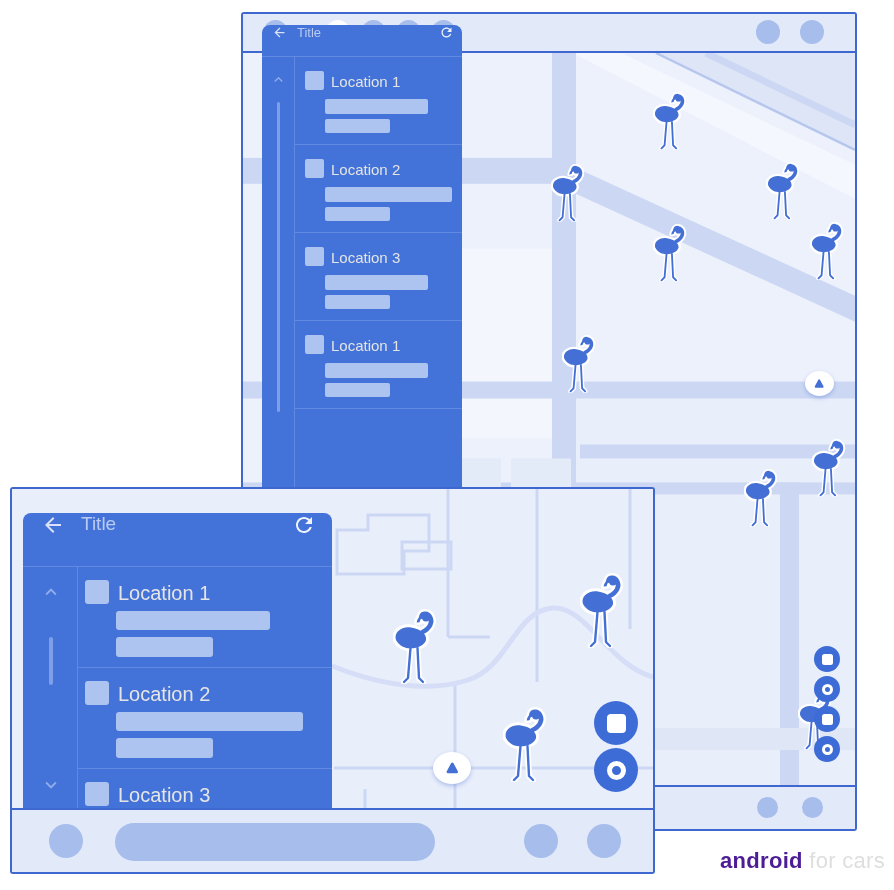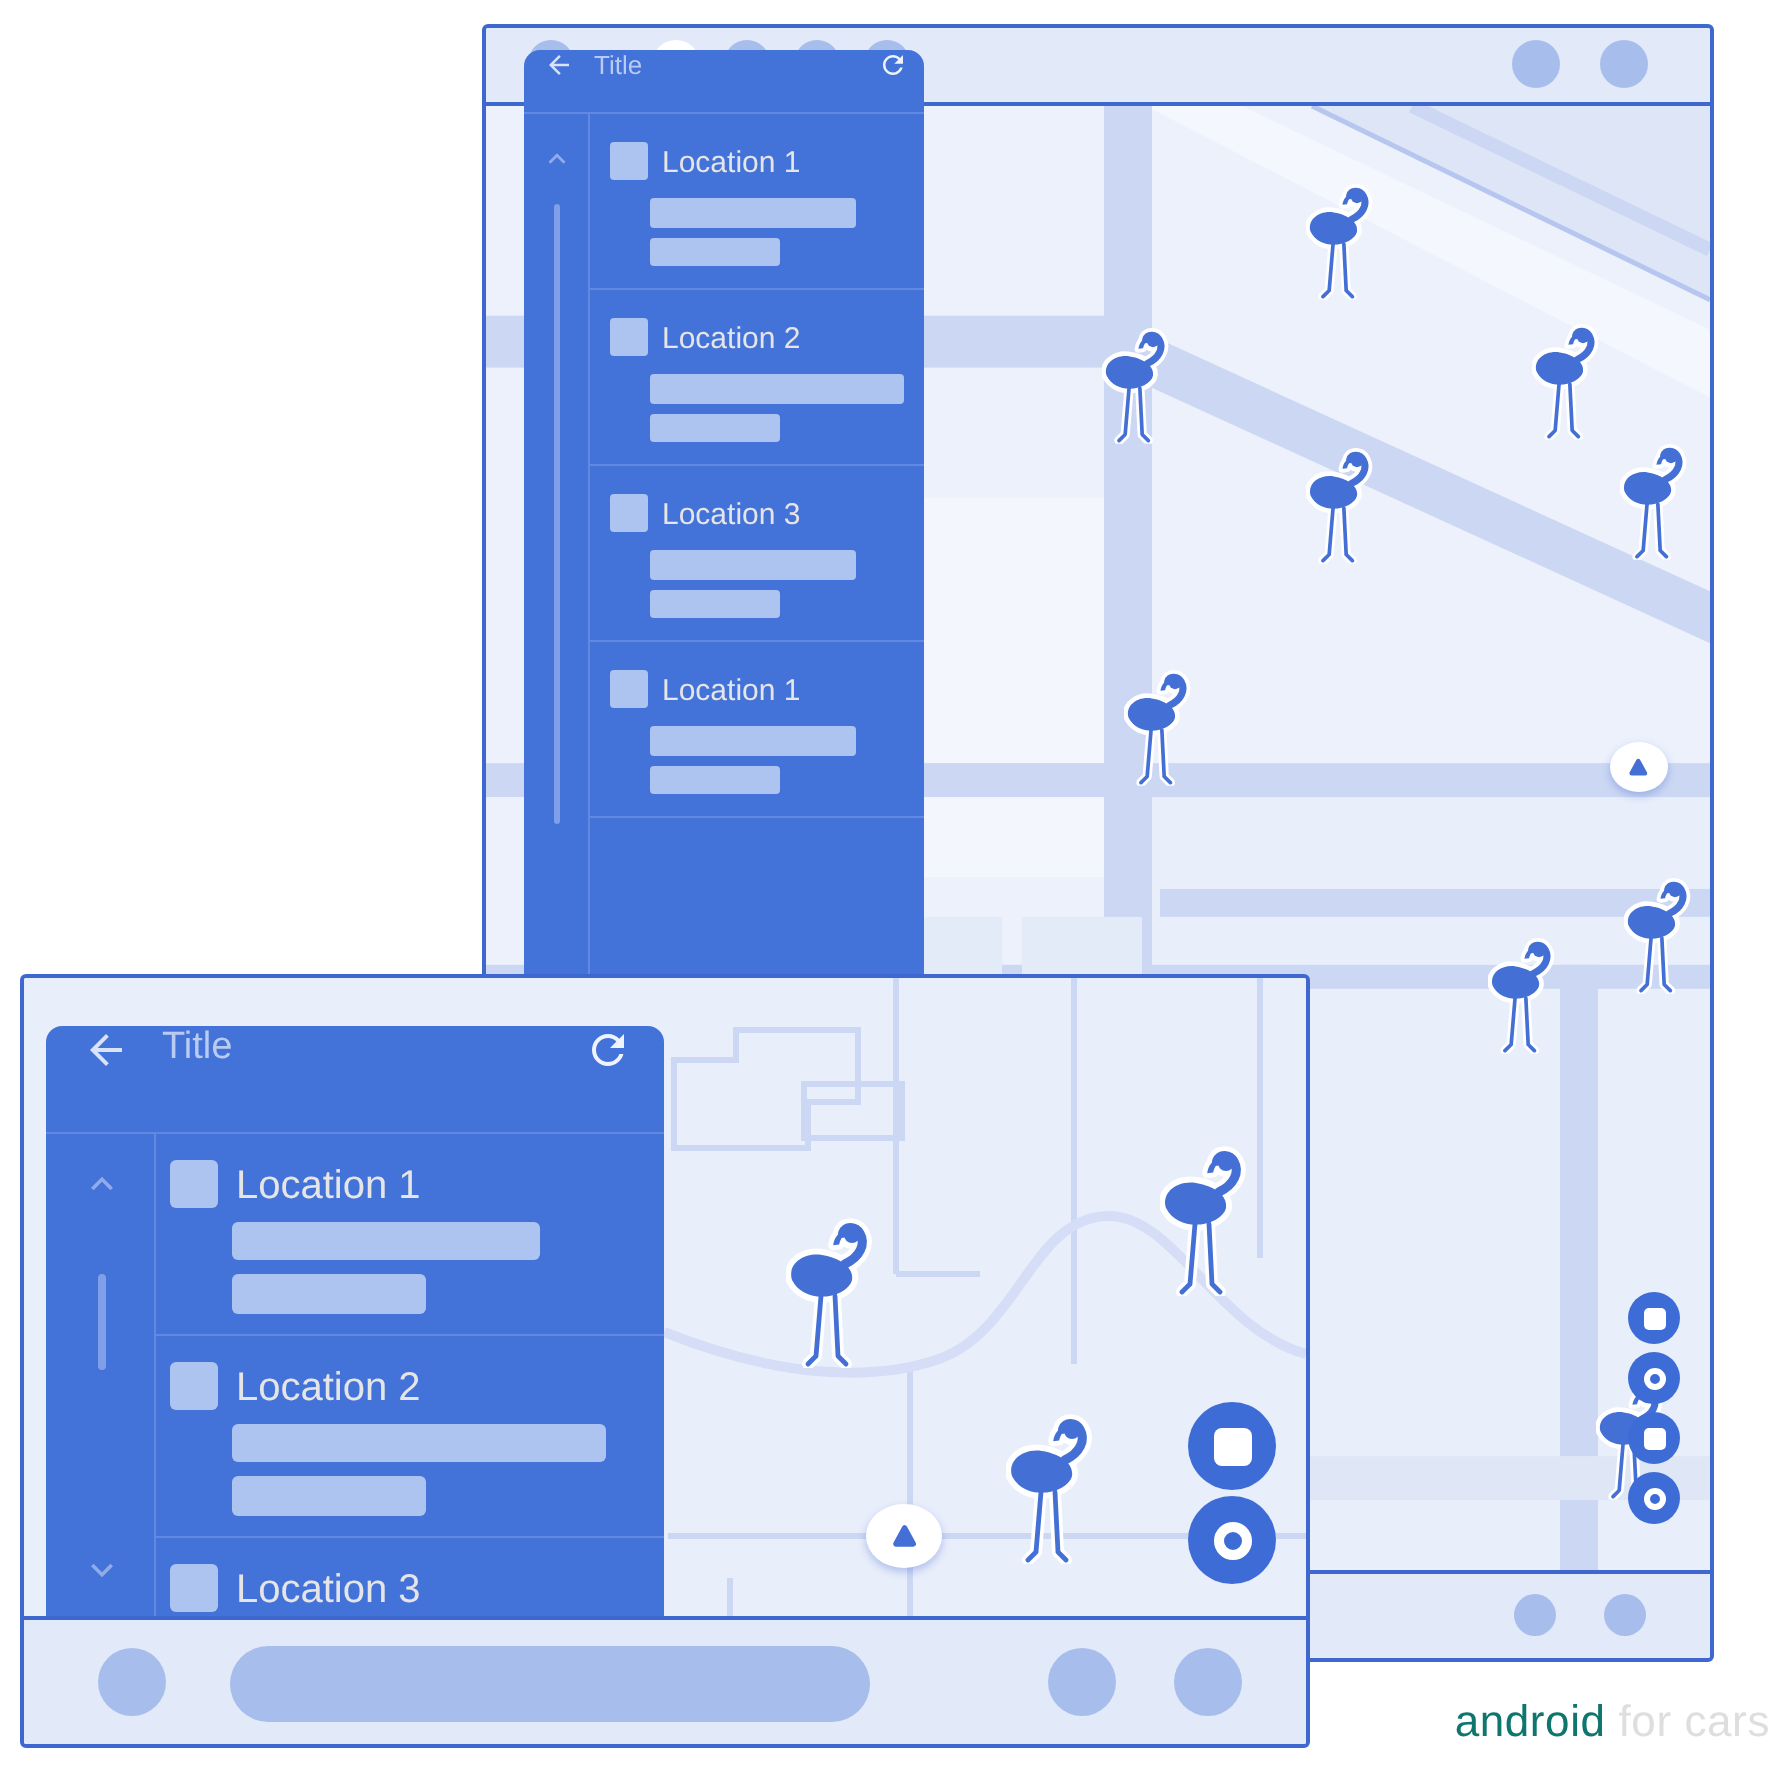--- a/index.html
+++ b/index.html
@@ -91,21 +91,21 @@
   .bar{position:absolute;background:#aec4f0;border-radius:2px;}
   .phone-panel .bar-1{left:30px;top:42px;width:103px;height:15px;}
   .phone-panel .bar-2{left:30px;top:62px;width:65px;height:14px;}
   .phone-panel .list-item:nth-child(2) .bar-1{width:127px;}
   .car-panel .bar-1{left:38px;top:44px;width:154px;height:19px;border-radius:3px;}
   .car-panel .bar-2{left:38px;top:70px;width:97px;height:20px;border-radius:3px;}
   .car-panel .list-item:nth-child(2) .bar-1{width:187px;}
 
   
   .watermark{position:absolute;right:9px;top:848px;font-size:22px;letter-spacing:.3px;z-index:1;}
-  .watermark .brand{font-weight:normal;color:#0f766e;margin-left:40px;}
+  .watermark .brand{font-weight:bold;color:#4c1d95;margin-left:40px;}
   .watermark .suffix{color:#dedede;}
 
   .defs-hidden{position:absolute;width:0;height:0;overflow:hidden;}
 </style>
 </head>
 <body>
 
 <svg class="defs-hidden" aria-hidden="true">
   <defs>
     <symbol id="flamingo" viewBox="0 0 44 76">

